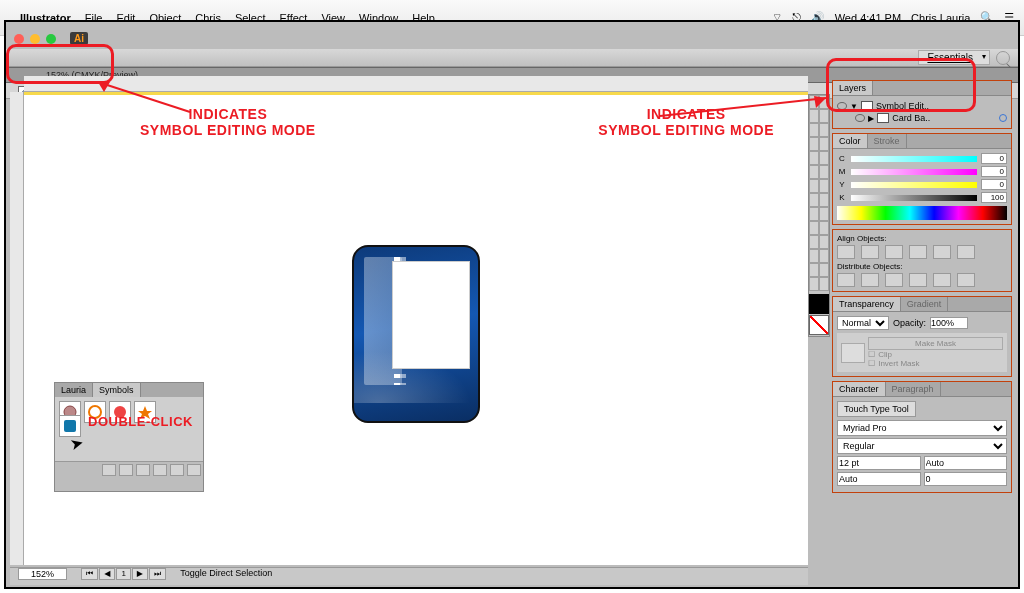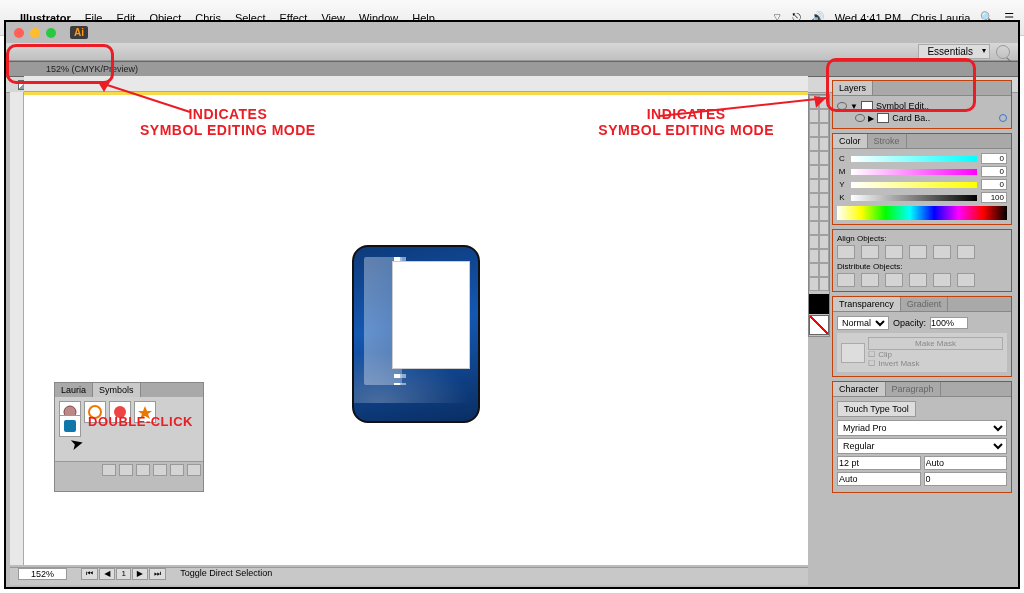--- a/index.html
+++ b/index.html
@@ -8,25 +8,25 @@
 
 .mac-menubar { height: 36px; background: linear-gradient(#fafafa,#e8e8e8); display: flex; align-items: center; font-size: 11px; padding: 0 10px; border-bottom: 1px solid #ccc; }
 .mac-menubar .apple { font-size: 13px; margin-right: 10px; }
 .mac-menubar .app-name { font-weight: bold; margin-right: 14px; }
 .mac-menubar .menu-item { margin-right: 14px; cursor: default; }
 .mac-menubar .right { margin-left: auto; display: flex; gap: 10px; align-items: center; }
 .mac-menubar .right span { font-size: 11px; }
 
 
 .window { position: absolute; top: 20px; left: 4px; right: 4px; bottom: 4px; background: #bcbcbc; border: 2px solid #000; }
-.traffic { display: flex; gap: 6px; padding: 4px 8px; align-items: center; }
+.traffic { display: flex; gap: 6px; padding: 4px 8px; align-items: center; margin-top: 6px; }
 .traffic .dot { width: 10px; height: 10px; border-radius: 50%; }
 .traffic .r { background:#ff5f57;} .traffic .y{background:#ffbd2e;} .traffic .g{background:#28c940;}
 .traffic .ai { margin-left:8px; font-size:10px; font-weight:bold; padding:1px 4px; background:#3b3b3b; color:#ff9a1a; border-radius:2px;}
-.app-top { height: 18px; background: linear-gradient(#d8d8d8,#c0c0c0); border-bottom:1px solid #999; display:flex; align-items:center; justify-content:flex-end; padding:0 8px; }
+.app-top { height: 18px; background: linear-gradient(#d8d8d8,#c0c0c0); border-bottom:1px solid #999; display:flex; align-items:center; justify-content:flex-end; padding:0 8px;text-decoration:underline; }
 .app-top .workspace { font-size:10px; background:#ddd; padding:1px 16px 1px 8px; border:1px solid #aaa; position:relative; }
 .app-top .workspace:after{content:"▾"; position:absolute; right:3px; font-size:8px;}
 .app-top .srch{width:14px;height:14px;border:1px solid #999;border-radius:50%;margin-left:6px;position:relative;}
 .app-top .srch:after{content:"";position:absolute;width:5px;height:1px;background:#666;bottom:-2px;right:-2px;transform:rotate(45deg);}
 
 .doc-tab { height:16px; background:#9a9a9a; display:flex; align-items:center; font-size:9px; color:#222; padding-left:40px; border-top:1px solid #666; border-bottom:1px solid #666;}
 .breadcrumb { height:16px; background:#d6d6d6; display:flex; align-items:center; font-size:9px; padding-left:12px; border-bottom:1px solid #999;}
 .breadcrumb .sym{ display:inline-block; width:10px;height:10px; border:1px solid #666; margin-right:4px; background:linear-gradient(135deg,#fff 50%,#89a 50%);}
 
 

